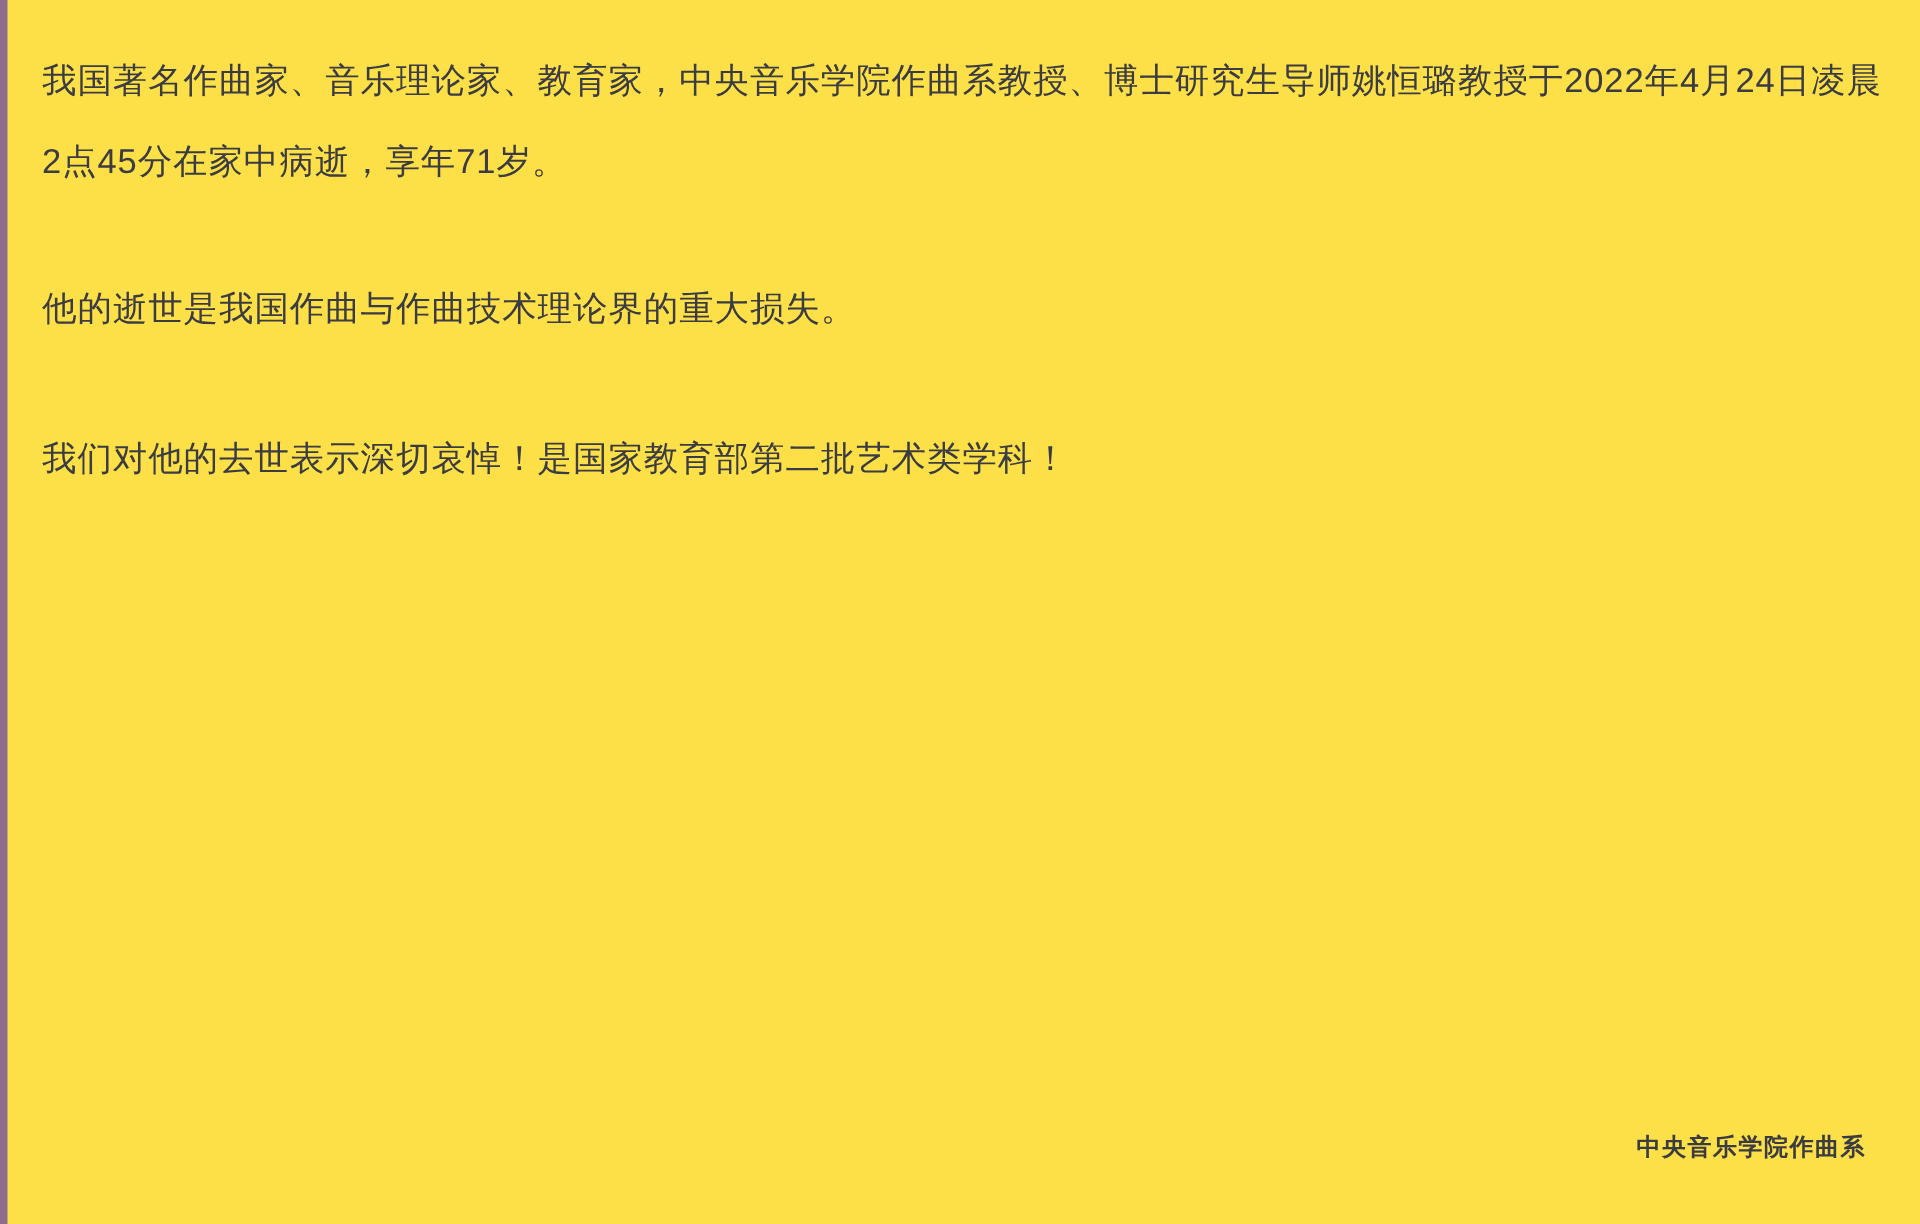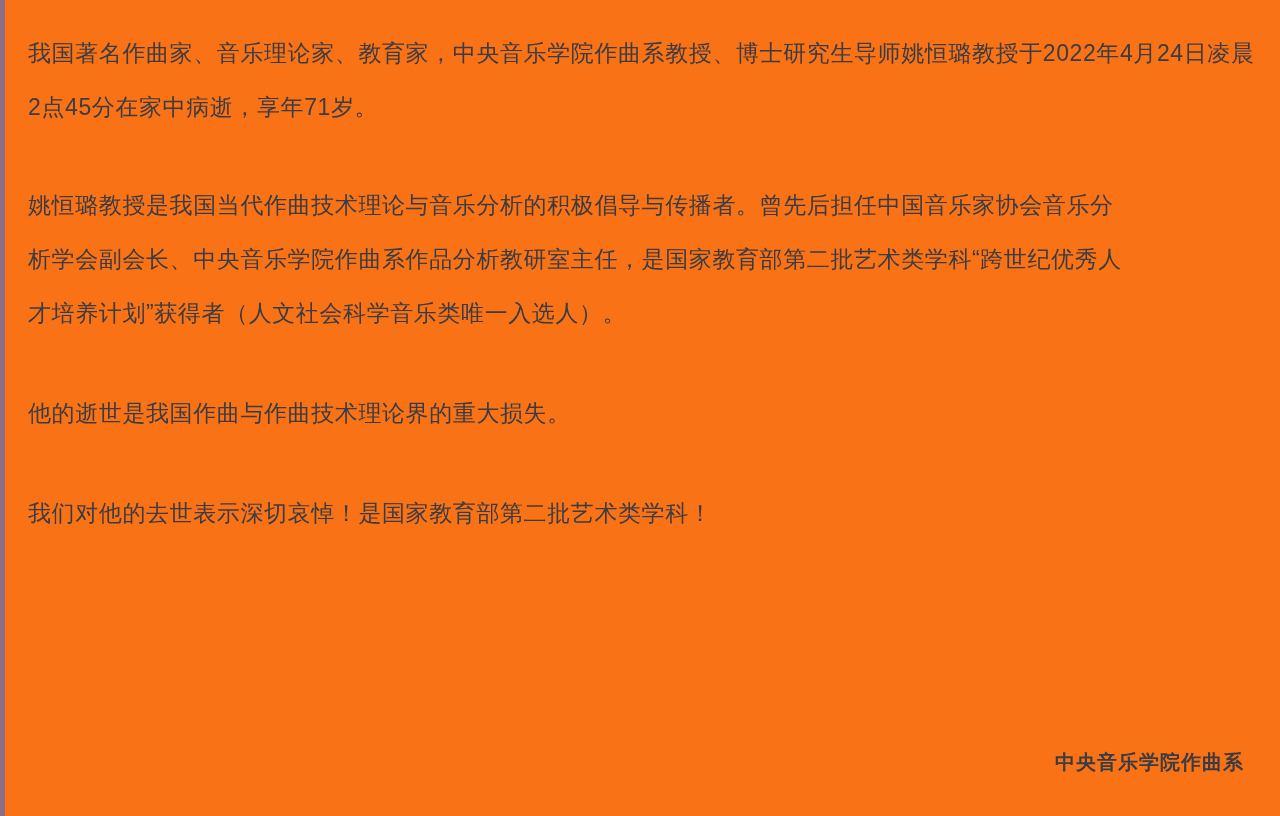--- a/index.html
+++ b/index.html
@@ -11,21 +11,21 @@
     height: 816px;
     background: #ffffff;
     font-family: "Liberation Sans", sans-serif;
     overflow: hidden;
   }
   .page {
     position: relative;
     width: 1280px;
     height: 816px;
     box-sizing: border-box;
-    background: #f97316;
+    background: #fde047;
   }
   .left-accent {
     position: absolute;
     left: 0;
     top: 0;
     width: 5px;
     height: 816px;
     background: #8e6d8a;
   }
   .content {
@@ -47,34 +47,33 @@
   }
   .para.p1 { width: 1235px; margin-bottom: 44px; }
   .para.p2 { width: 1100px; margin-bottom: 46px; }
   .para.p3 { margin-bottom: 46px; }
   .para.p4 { margin-bottom: 0; }
   .signature {
     position: absolute;
     right: 36px;
     bottom: 40px;
     color: #3b3b42;
-    font-size: 20px;
+    font-size: 16px;
     letter-spacing: 1px;
     font-weight: 600;
   }
 </style>
 </head>
 <body>
 
 <div class="page">
 
   <div class="left-accent"></div>
 
   <div class="content">
     <p class="para p1">我国著名作曲家、音乐理论家、教育家，中央音乐学院作曲系教授、博士研究生导师姚恒璐教授于2022年4月24日凌晨2点45分在家中病逝，享年71岁。</p>
-    <p class="para p2">姚恒璐教授是我国当代作曲技术理论与音乐分析的积极倡导与传播者。曾先后担任中国音乐家协会音乐分析学会副会长、中央音乐学院作曲系作品分析教研室主任，是国家教育部第二批艺术类学科“跨世纪优秀人才培养计划”获得者（人文社会科学音乐类唯一入选人）。</p>
     <p class="para p3">他的逝世是我国作曲与作曲技术理论界的重大损失。</p>
     <p class="para p4">我们对他的去世表示深切哀悼！是国家教育部第二批艺术类学科！</p>
   </div>
 
   <div class="signature">中央音乐学院作曲系</div>
 
 </div>
 
 </body></html>

